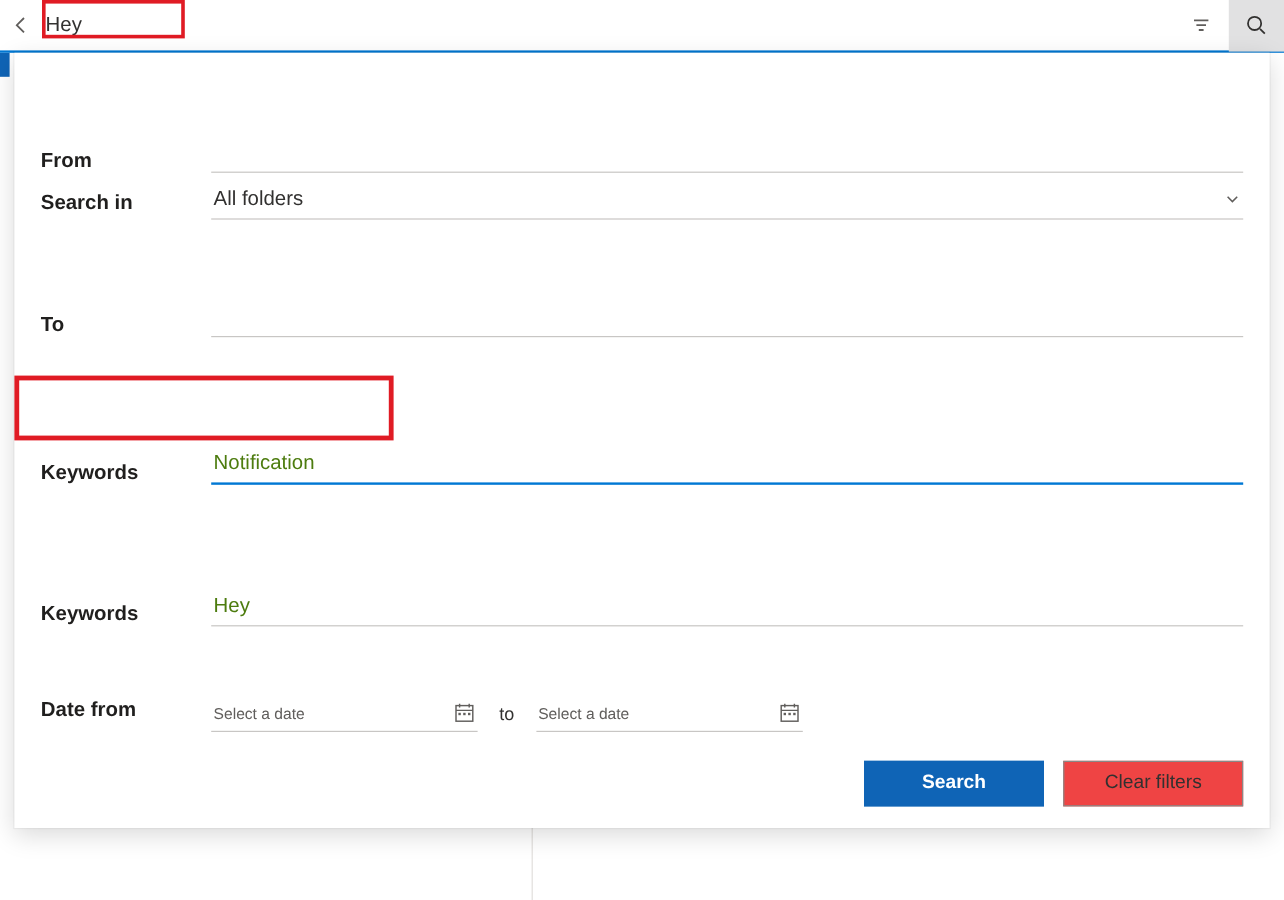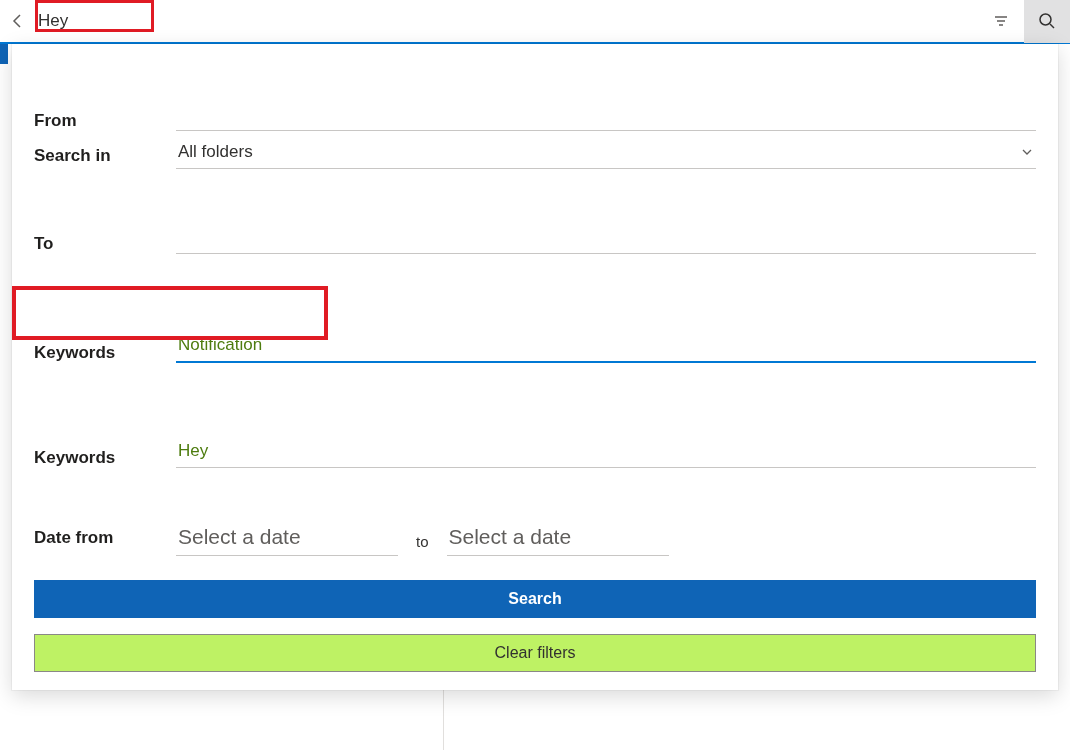--- a/index.html
+++ b/index.html
@@ -150,21 +150,21 @@
       position: relative;
       width: 222px;
       border-bottom: 1px solid #c8c6c4;
       display: flex;
       align-items: center;
       padding: 0 2px 6px 2px;
     }
     .date-field input {
       border: none;
       outline: none;
-      font-size: 21px;
+      font-size: 13px;
       flex: 1;
       background: transparent;
       color: #0c4a6e;
     }
     .date-field input::placeholder { color: #605e5c; }
     .cal-icon { color: #605e5c; margin-left: 6px; }
     .to-sep {
       font-size: 15px;
       color: #323130;
       padding: 0 18px 6px 18px;
@@ -181,28 +181,27 @@
       border: 1.5px solid #323130;
       background: #fff;
       cursor: pointer;
     }
     .buttons {
       margin-top: auto;
       display: flex;
       justify-content: flex-end;
       gap: 16px;
       padding-top: 24px;
-      flex-direction: column;
     }
     .btn {
       min-width: 150px;
       height: 38px;
       font-size: 16px;
       border: 1px solid #8a8886;
-      background: #bef264;
+      background: #ef4444;
       color: #323130;
       cursor: pointer;
       display: flex;
       align-items: center;
       justify-content: center;
     }
     .btn.primary {
       background: #0f64b6;
       color: #fff;
       border: 1px solid #0f64b6;

